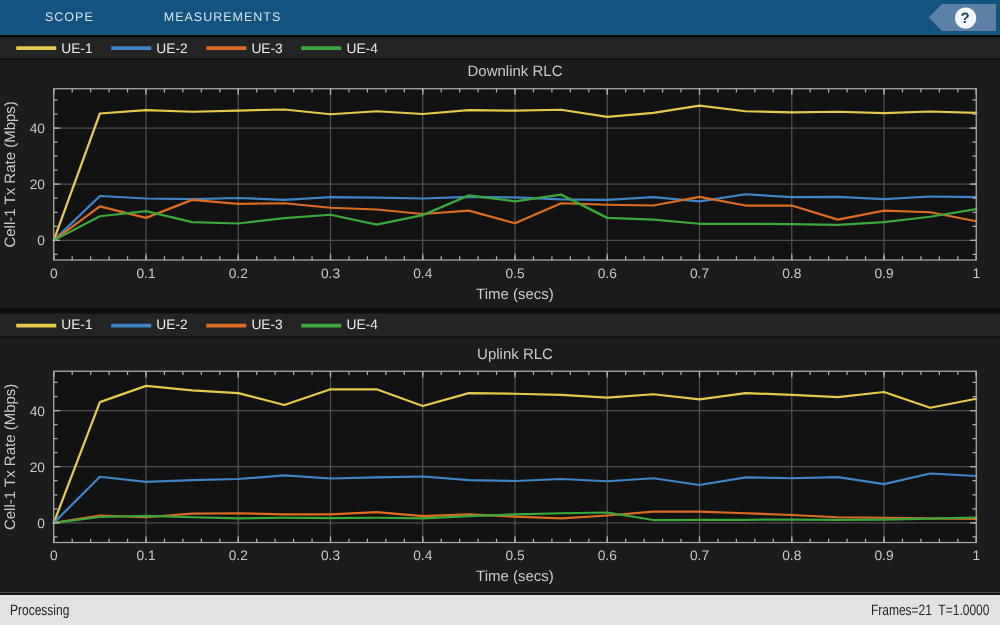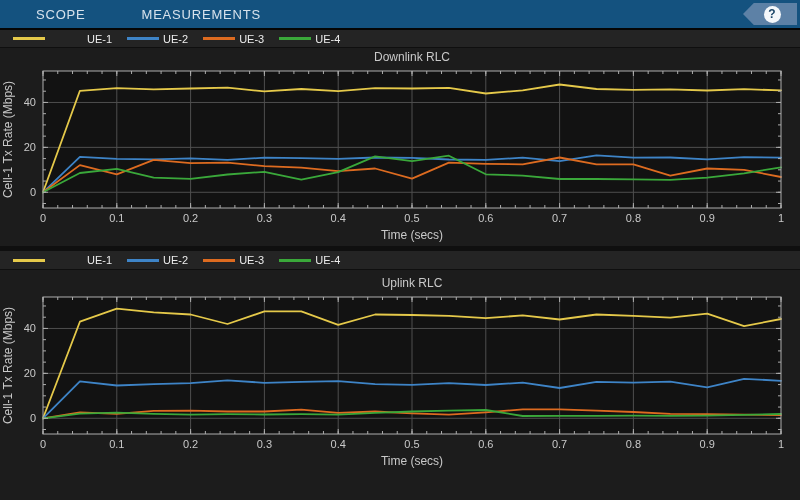--- a/index.html
+++ b/index.html
@@ -3,42 +3,42 @@
 <meta charset="utf-8">
 <style>
   html,body{margin:0;padding:0;background:#1c1c1c;}
   *{box-sizing:border-box;}
   #window{position:relative;width:800px;height:500px;overflow:hidden;background:#1c1c1c;
           font-family:"Liberation Sans",sans-serif;}
 
   
   #toolbar{position:absolute;top:0;left:0;width:800px;height:28px;background:#14527f;
            display:flex;align-items:center;}
-  .tab{color:#d7e2ec;font-size:13px;letter-spacing:0.8px;padding:0 2px;cursor:default;}
+  .tab{color:#d7e2ec;font-size:10px;letter-spacing:0.8px;padding:0 2px;cursor:default;}
   #tab-scope{margin-left:34px;}
   #tab-meas{margin-left:52px;}
   #help-btn{position:absolute;right:3px;top:3px;width:54px;height:22px;background:#5d81a6;
             clip-path:polygon(0 50%,20% 0,100% 0,100% 100%,20% 100%);
             display:flex;align-items:center;justify-content:center;}
   #help-circle{width:17px;height:17px;border-radius:50%;background:#f4f7fa;color:#1c4668;
                font-size:12px;font-weight:bold;display:flex;align-items:center;justify-content:center;
                margin-left:4px;}
   #toolbar-sep{position:absolute;top:28px;left:0;width:800px;height:2px;background:#050505;}
 
   
   .legend-row{position:absolute;left:0;width:800px;height:17px;background:#242424;
               display:flex;align-items:center;}
   #legend-dl{top:30px;}
   #legend-ul{top:251px;height:18px;}
   .legend-sep{position:absolute;left:0;width:800px;background:#0f0f0f;}
   #sep-a{top:47px;height:1px;}
   #sep-b{top:246px;height:5px;}
   #sep-c{top:269px;height:1px;}
   .legend-item{display:flex;align-items:center;margin-right:15px;}
-  .legend-item:first-child{margin-left:13px;gap:38px;}
+  .legend-item:first-child{margin-left:13px;}
   .legend-line{display:inline-block;width:32px;height:3px;margin-right:4px;}
   .legend-label{color:#ececec;font-size:11px;}
 
   
   .chart-svg{position:absolute;left:0;display:block;}
   #chart-dl{top:48px;}
   #chart-ul{top:270px;}
   .chart-svg text{font-family:"Liberation Sans",sans-serif;}
 
   
@@ -481,14 +481,18 @@
       <text x="707.2" y="178" fill="#c9c9c9" font-size="11" text-anchor="middle">0.9</text>
       <text x="781" y="178" fill="#c9c9c9" font-size="11" text-anchor="middle">1</text>
       <text x="36" y="152.27868852459017" fill="#c9c9c9" font-size="11" text-anchor="end">0</text>
       <text x="36" y="107.36065573770492" fill="#c9c9c9" font-size="11" text-anchor="end">20</text>
       <text x="36" y="62.44262295081967" fill="#c9c9c9" font-size="11" text-anchor="end">40</text>
       <text x="412" y="17" fill="#c9c9c9" font-size="12" text-anchor="middle">Uplink RLC</text>
       <text x="412" y="195" fill="#c9c9c9" font-size="12" text-anchor="middle">Time (secs)</text>
       <text x="12" y="95.5" fill="#c9c9c9" font-size="12" text-anchor="middle" transform="rotate(-90 12 95.5)">Cell-1 Tx Rate (Mbps)</text>
     </svg>
 
+  <div id="status">
+    <span id="status-left" class="status-text">Processing</span>
+    <span id="status-right" class="status-text"><span>Frames=21</span>  <span>T=1.0000</span></span>
+  </div>
 
 </div>
 
 </body></html>

